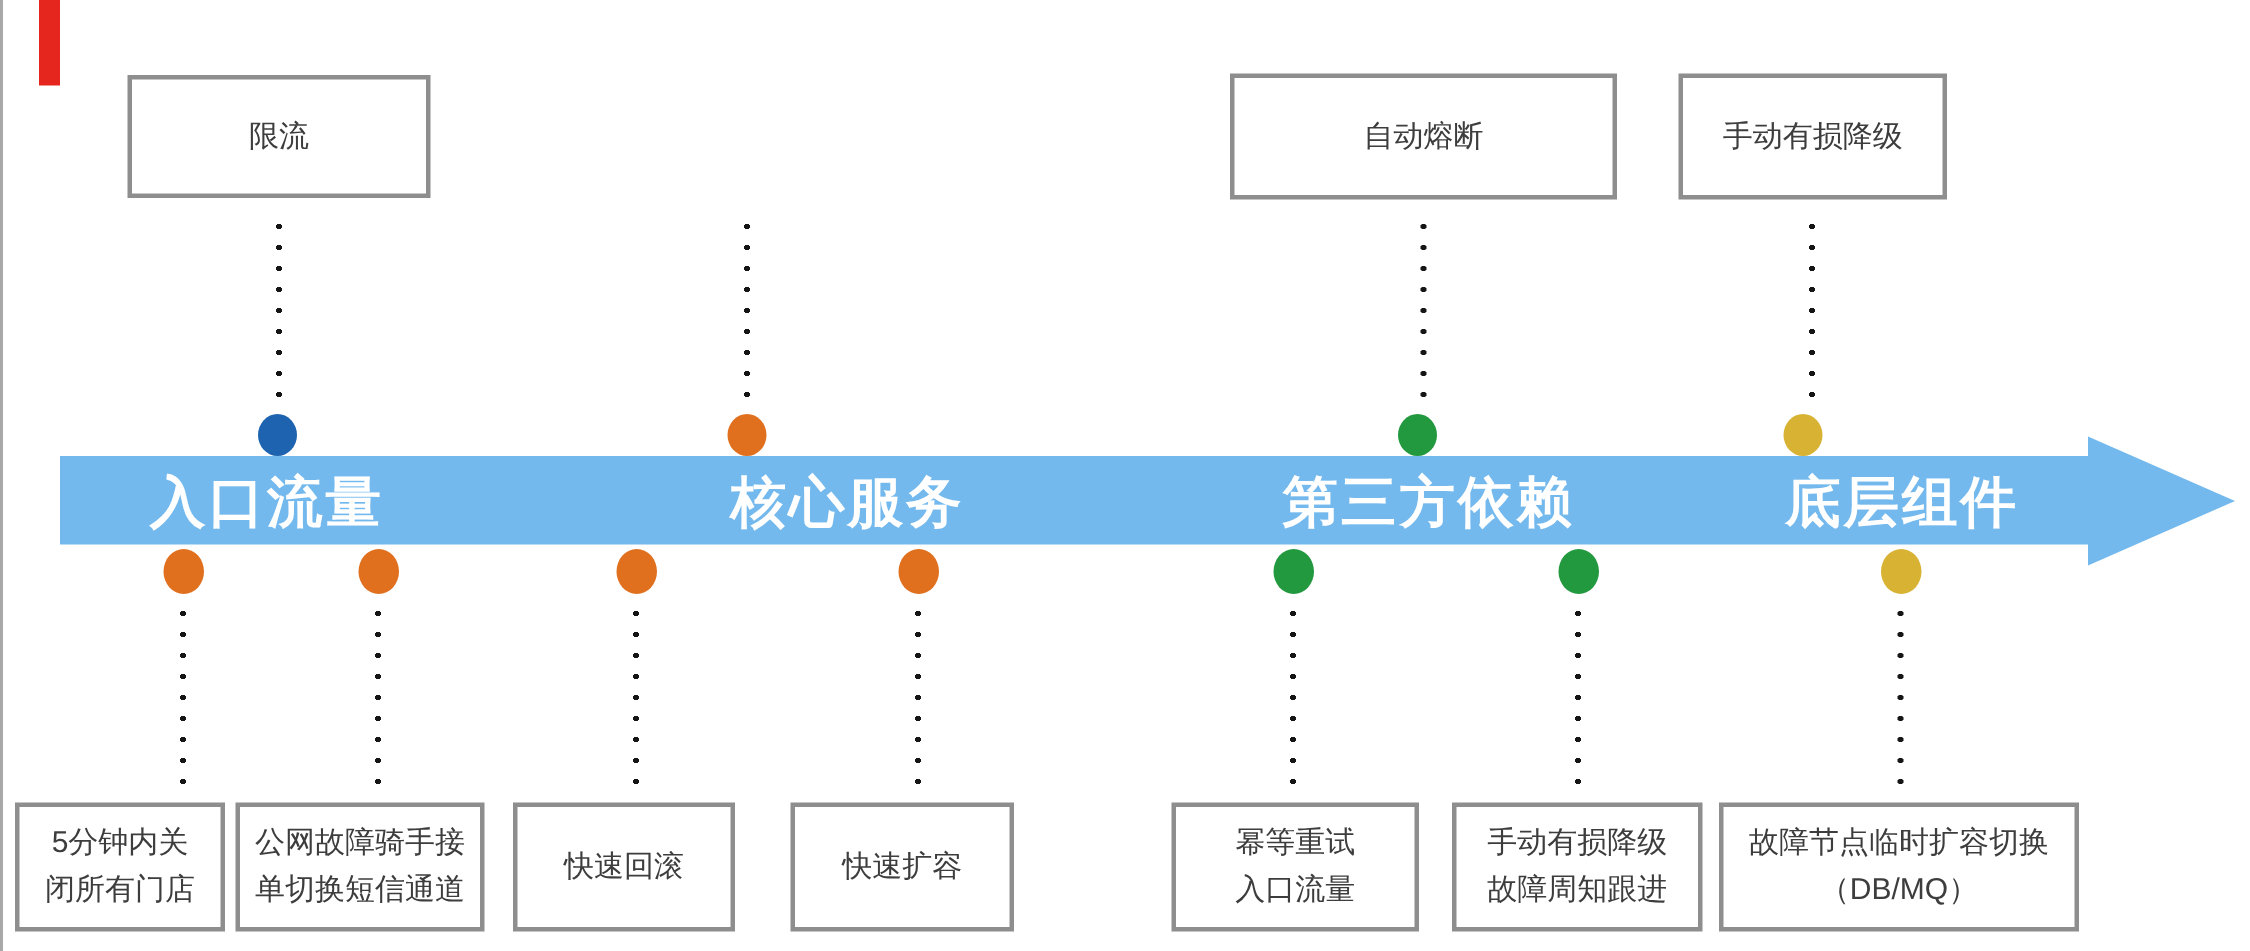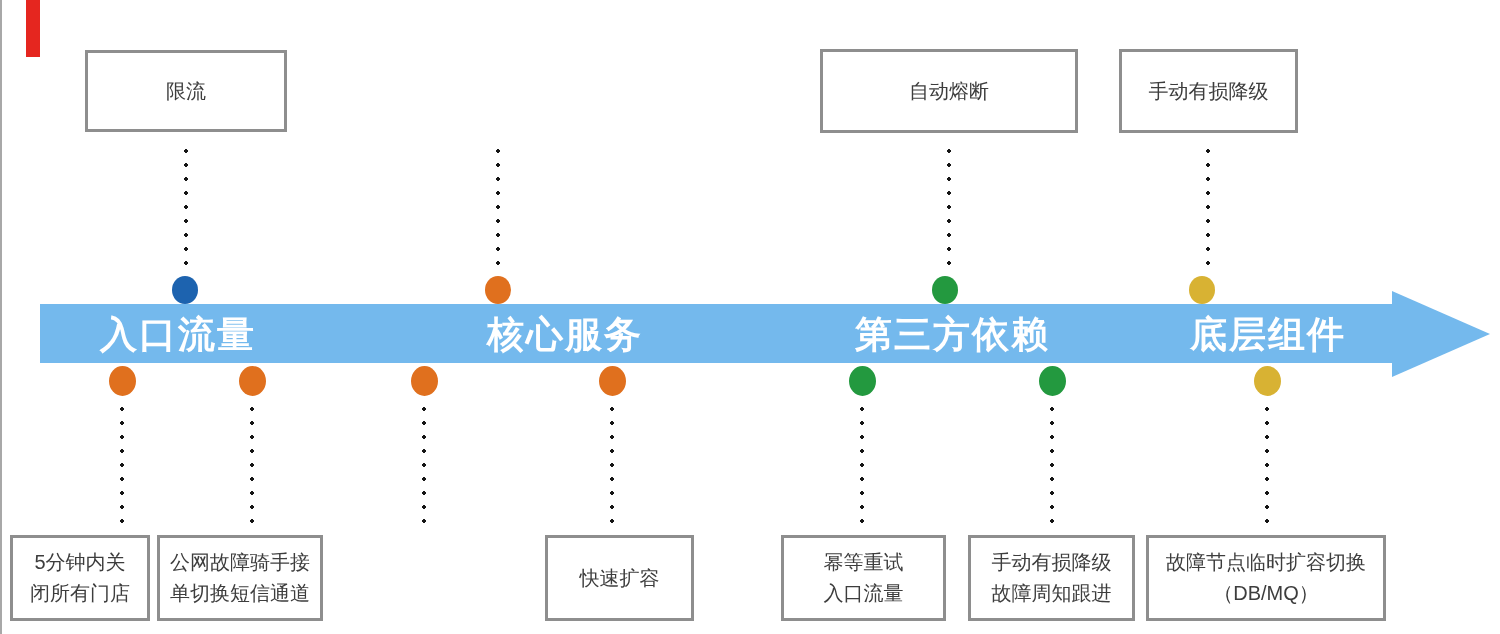--- a/index.html
+++ b/index.html
@@ -83,21 +83,24 @@
   <div class="dotline" style="left:1265px;top:402px;height:124px"></div>
 
   <div class="box" style="left:10px;top:535px;width:140px;height:86px">
     <span>5分钟内关</span>
     <span>闭所有门店</span>
   </div>
   <div class="box" style="left:157px;top:535px;width:166px;height:86px">
     <span>公网故障骑手接</span>
     <span>单切换短信通道</span>
   </div>
-  <div class="box" style="left:545px;top:535px;width:149px;height:86px">
+  <div class="box" style="left:342px;top:535px;width:148px;height:86px">
+    <span>快速回滚</span>
+  </div>
+  <div class="box" style="left:527px;top:535px;width:149px;height:86px">
     <span>快速扩容</span>
   </div>
   <div class="box" style="left:781px;top:535px;width:165px;height:86px">
     <span>幂等重试</span>
     <span>入口流量</span>
   </div>
   <div class="box" style="left:968px;top:535px;width:167px;height:86px">
     <span>手动有损降级</span>
     <span>故障周知跟进</span>
   </div>

